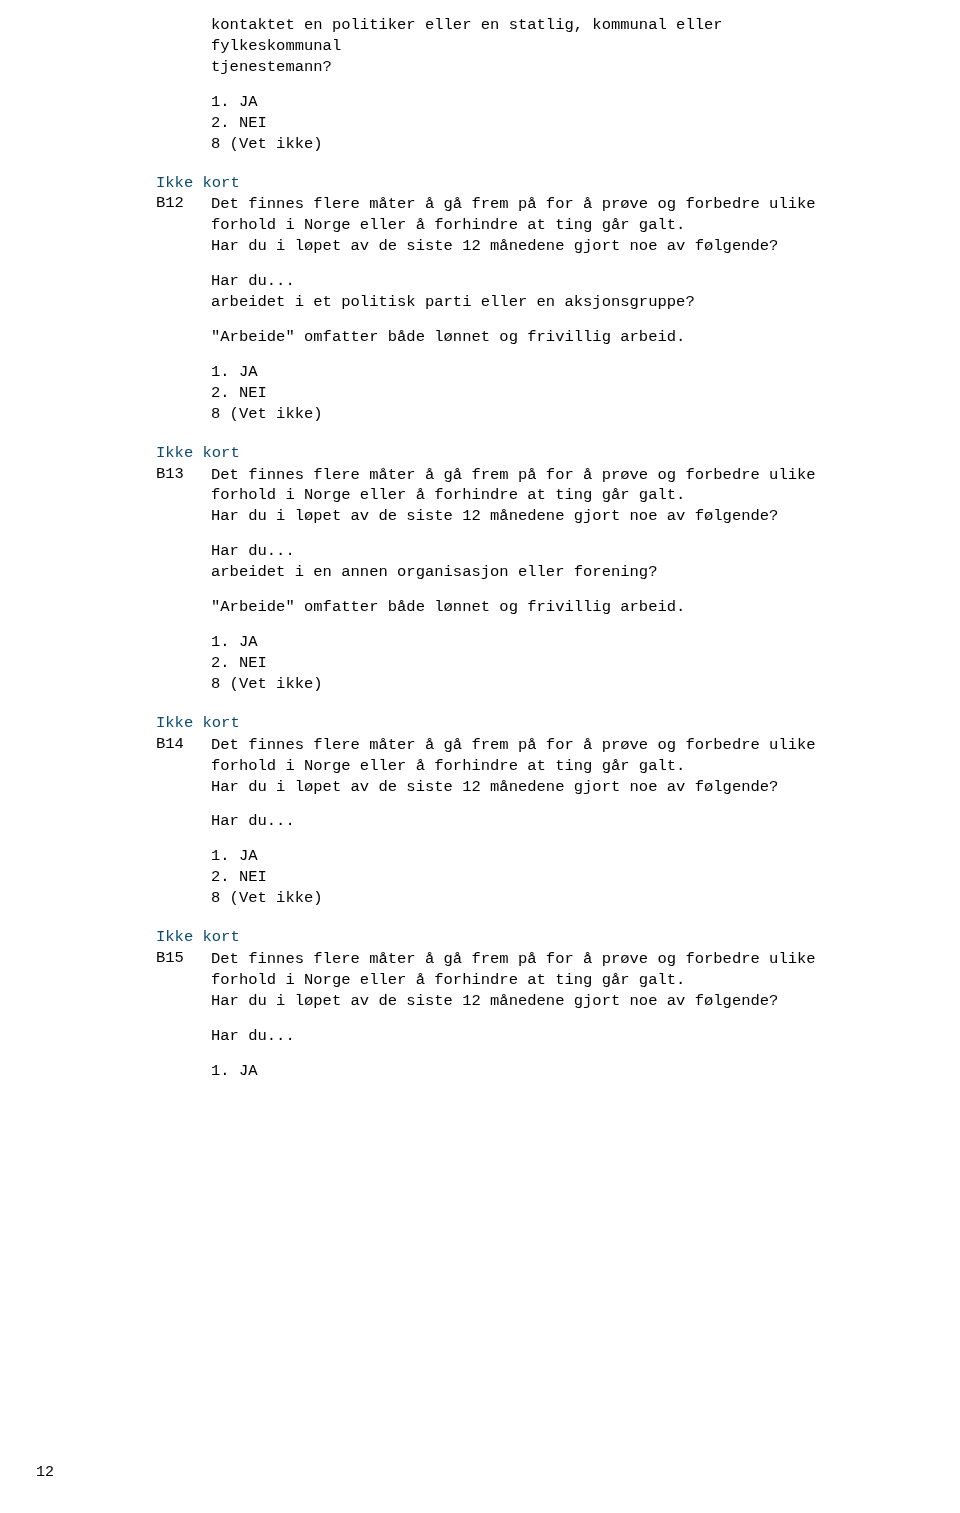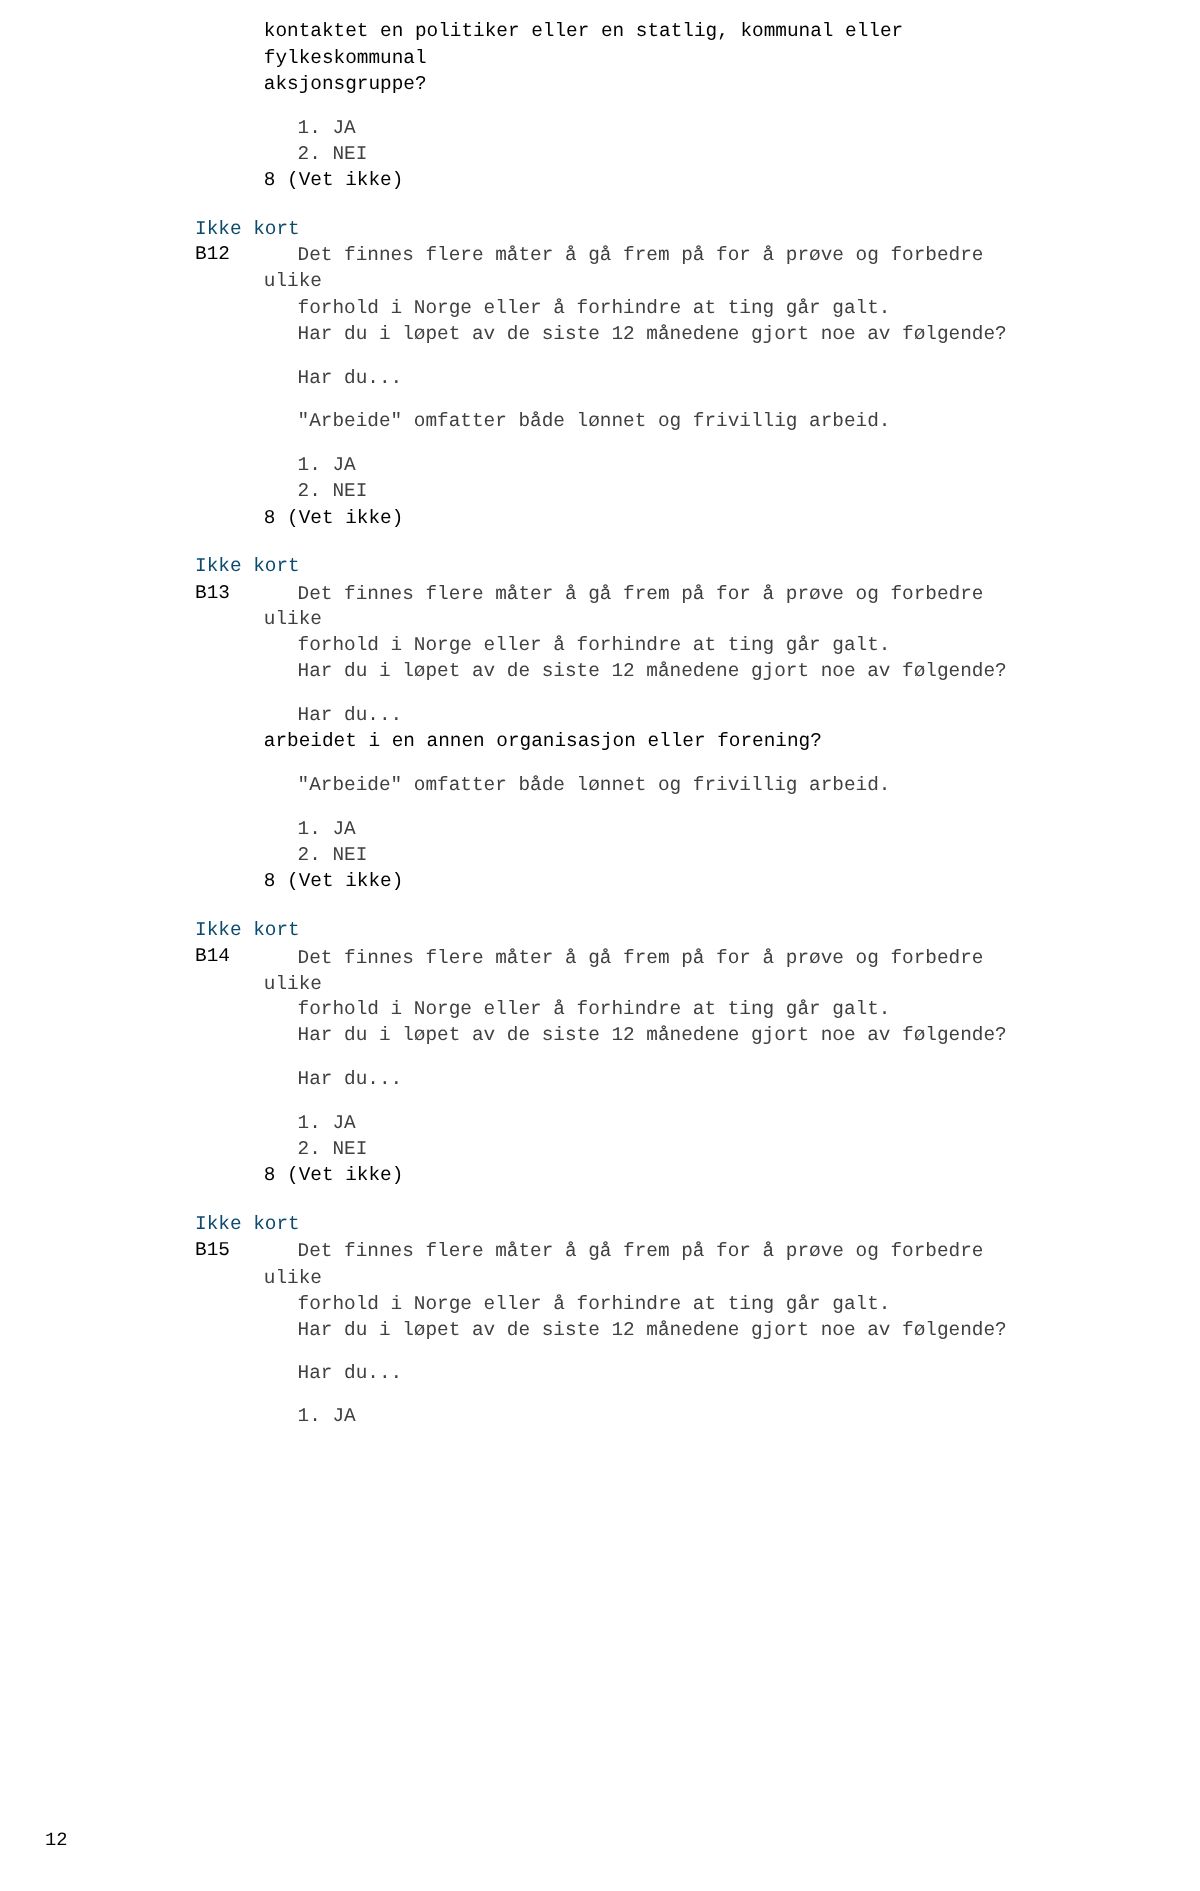--- a/index.html
+++ b/index.html
@@ -13,60 +13,61 @@
   }
   .page {
     width: 888px;
     min-height: 1513px;
     margin: 0 auto;
     box-sizing: border-box;
     padding: 15px 90px 50px 120px;
     position: relative;
   }
   .black { color: #000000; }
-  .teal { color: #404040; margin-left: 27px; }
+  .teal { color: #000000; }
   .magenta { color: #0c4a6e; }
   .indent-opts { padding-left: 55px; }
   .after-opts { height: 18px; }
   .para { margin-bottom: 4px; }
   .pagenum {
     position: absolute;
     bottom: 30px;
     left: 0;
     width: 100%;
     font-family: "Courier New", Courier, monospace;
     font-size: 15px;
   }
 </style>
 </head>
 <body>
 
 <div class="page">
 
   <div class="para" style="margin-left:55px;">
     <span class="black">kontaktet en politiker eller en statlig, kommunal eller fylkeskommunal</span><br>
-    <span class="black">aksjonsgruppe?</span>
+    <span class="black">tjenestemann?</span>
   </div>
   <div class="indent-opts" style="margin-top:14px;">
     <span class="teal">1. JA</span><br>
     <span class="teal">2. NEI</span><br>
     <span class="black">8 (Vet ikke)</span>
   </div>
   <div class="after-opts"></div>
 
   <div>
     <span class="magenta">Ikke kort</span><br>
     <span class="black">B12</span>
     <div style="margin-left:55px; margin-top:-20px;">
       <span class="teal">Det finnes flere måter å gå frem på for å prøve og forbedre ulike</span><br>
       <span class="teal">forhold i Norge eller å forhindre at ting går galt.</span><br>
       <span class="teal">Har du i løpet av de siste 12 månedene gjort noe av følgende?</span>
     </div>
     <div style="margin-left:55px; margin-top:14px;">
       <span class="teal">Har du...</span><br>
+      <span class="black">arbeidet i et politisk parti eller en aksjonsgruppe?</span>
     </div>
     <div style="margin-left:55px; margin-top:14px;">
       <span class="teal">"Arbeide" omfatter både lønnet og frivillig arbeid.</span>
     </div>
     <div class="indent-opts" style="margin-top:14px;">
       <span class="teal">1. JA</span><br>
       <span class="teal">2. NEI</span><br>
       <span class="black">8 (Vet ikke)</span>
     </div>
   </div>

